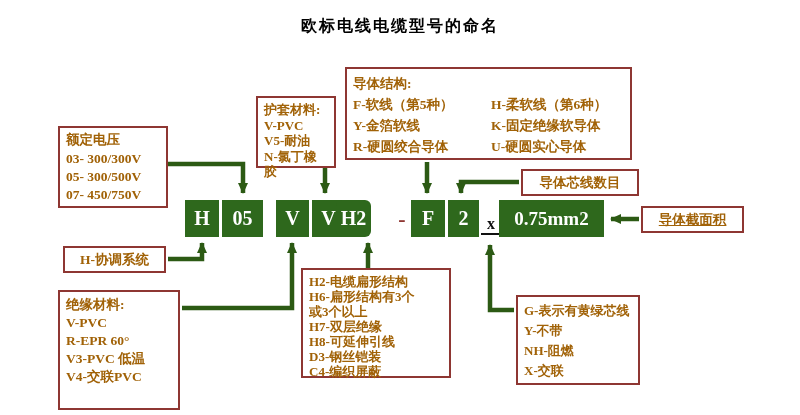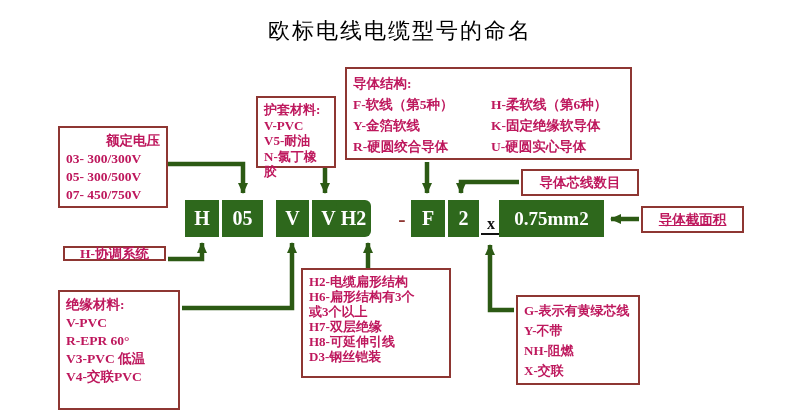--- a/index.html
+++ b/index.html
@@ -2,42 +2,42 @@
 <html><head>
 <meta charset="utf-8">
 <style>
   html,body{margin:0;padding:0;background:#fff;}
   .canvas{
     position:relative;width:800px;height:415px;background:#ffffff;overflow:hidden;
     font-family:"Liberation Serif", serif;
   }
   .title{
     position:absolute;top:16px;left:0;width:100%;text-align:center;
-    font-size:22px;font-weight:normal;color:#000;letter-spacing:2px;
+    font-size:16px;font-weight:bold;color:#000;letter-spacing:2px;
   }
   
   .gbox{
     position:absolute;top:200px;height:37px;background:#2e681c;color:#ffffff;
     font-weight:bold;font-size:20px;display:flex;align-items:center;justify-content:center;
     box-sizing:border-box;
   }
   .dash{
     position:absolute;top:200px;height:37px;display:flex;align-items:center;justify-content:center;
     color:#8e3632;font-weight:bold;font-size:22px;
   }
   .times{
     position:absolute;top:205px;height:28px;display:flex;align-items:flex-end;justify-content:center;
     color:#111;font-weight:bold;font-size:16px;border-bottom:2px solid #111;padding:0 3px;
   }
   
   .note{
-    position:absolute;border:2px solid #8e3632;color:#be185d;background:#ffffff;
+    position:absolute;border:2px solid #8e3632;color:#a16207;background:#ffffff;
     font-weight:bold;box-sizing:border-box;padding:4px 6px;font-size:13.5px;line-height:18px;
   }
-  .note .ttl-center{text-align:right;}
+  .note .ttl-center{text-align:left;font-family:Liberation Mono, monospace;}
   .note.single{display:flex;align-items:center;justify-content:center;padding:4px 4px;}
   .crow{display:flex;}
   .crow .c1{width:138px;}
   .crow .c2{flex:1;}
   .arrows{position:absolute;left:0;top:0;width:800px;height:415px;pointer-events:none;}
   .arrows path{stroke:#2c5a14;stroke-width:4.5;fill:none;}
 </style>
 </head>
 <body>
 
@@ -104,39 +104,40 @@
   </div>
 
   <div class="note single" style="left:521px;top:169px;width:118px;height:27px;">
     <span>导体芯线数目</span>
   </div>
 
   <div class="note single" style="left:641px;top:206px;width:103px;height:27px;text-decoration:underline;">
     <span>导体截面积</span>
   </div>
 
-  <div class="note single" style="left:63px;top:246px;width:103px;height:15px;">
+  <div class="note single" style="left:63px;top:246px;width:103px;height:27px;">
     <span>H-协调系统</span>
   </div>
 
   <div class="note" style="left:58px;top:290px;width:122px;height:120px;">
     <div>绝缘材料:</div>
     <div>V-PVC</div>
     <div>R-EPR 60°</div>
     <div>V3-PVC 低温</div>
     <div>V4-交联PVC</div>
   </div>
 
   <div class="note" style="left:301px;top:268px;width:150px;height:110px;font-size:13px;line-height:15px;">
     <div>H2-电缆扁形结构</div>
     <div>H6-扁形结构有3个</div>
     <div>或3个以上</div>
     <div>H7-双层绝缘</div>
     <div>H8-可延伸引线</div>
     <div>D3-钢丝铠装</div>
+    <div>C4-编织屏蔽</div>
   </div>
 
   <div class="note" style="left:516px;top:295px;width:124px;height:90px;font-size:13px;line-height:20px;">
     <div>G-表示有黄绿芯线</div>
     <div>Y-不带</div>
     <div>NH-阻燃</div>
     <div>X-交联</div>
   </div>
 
 </div>

